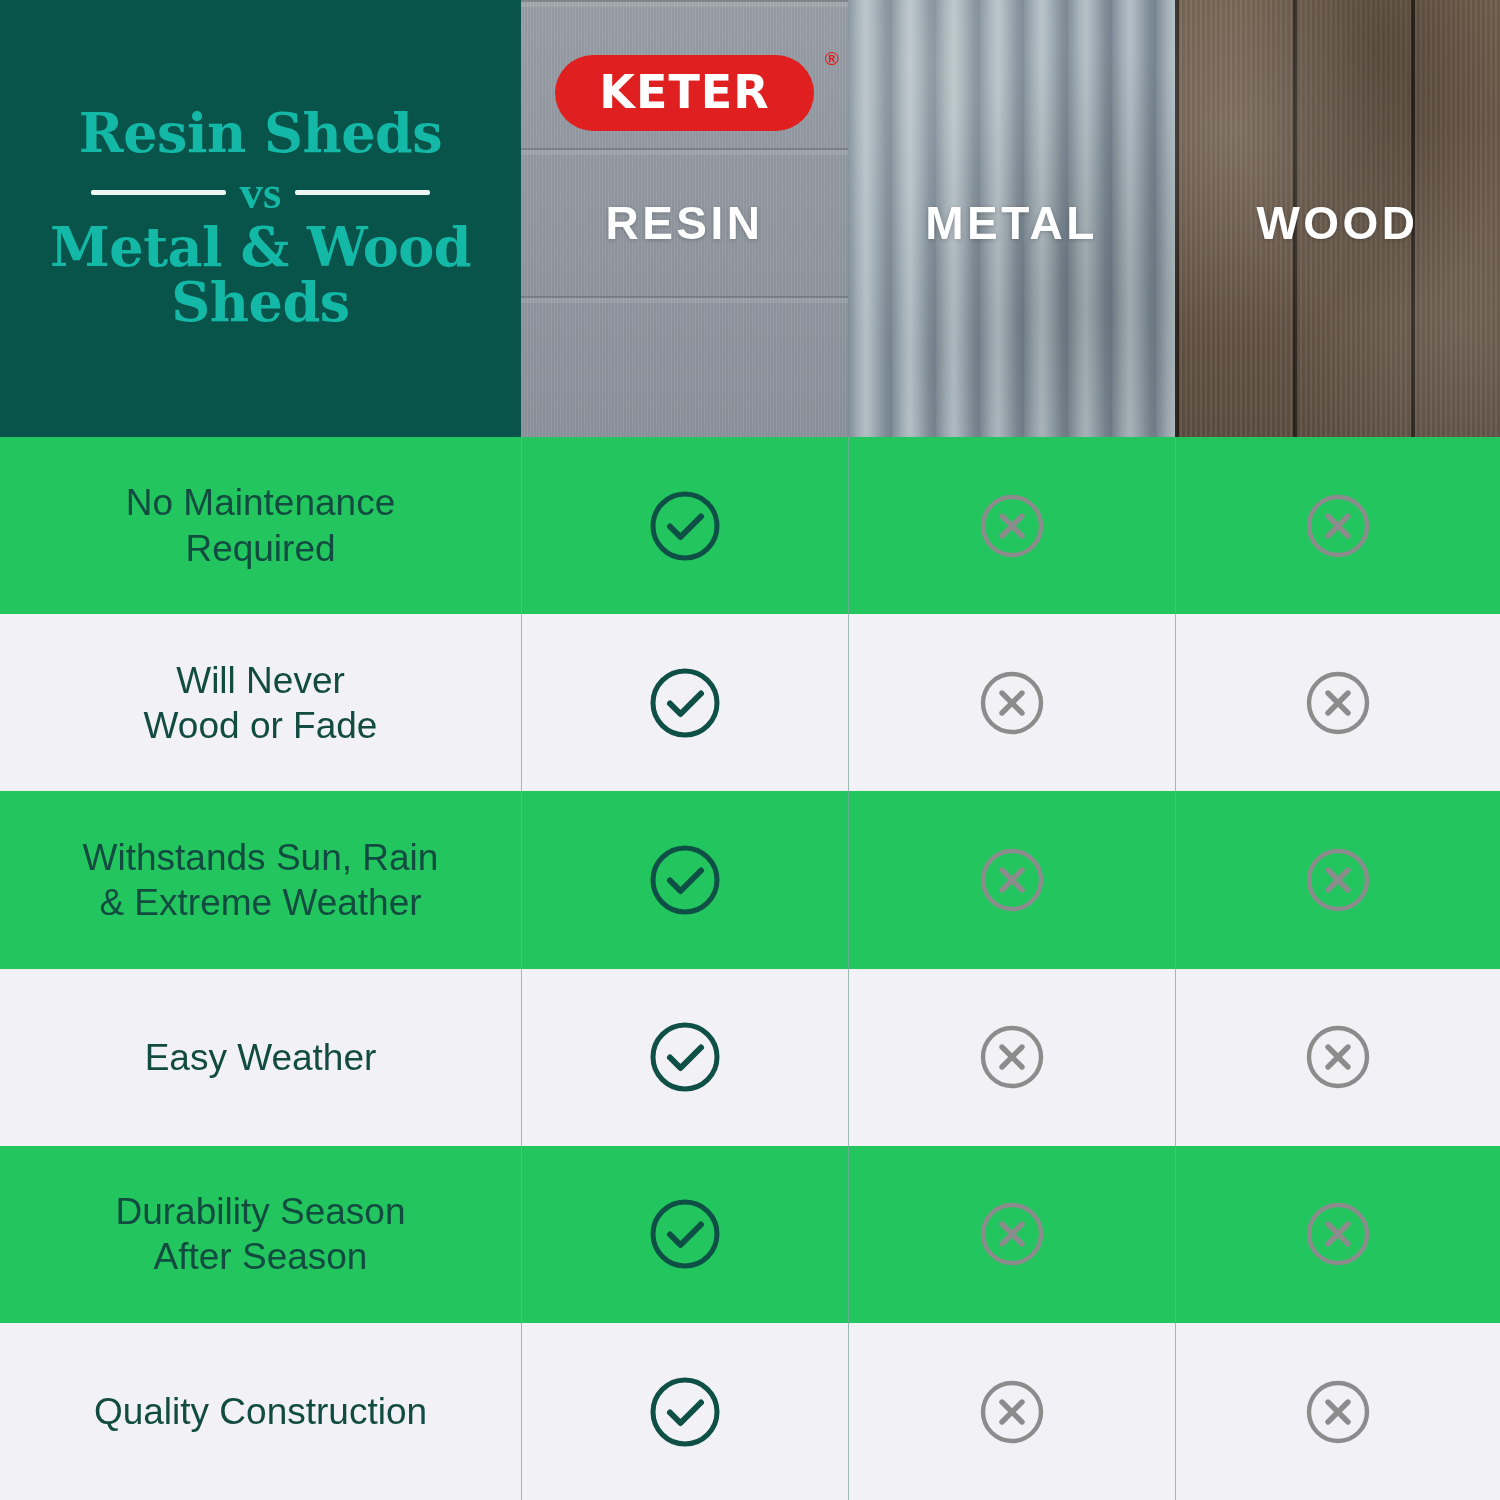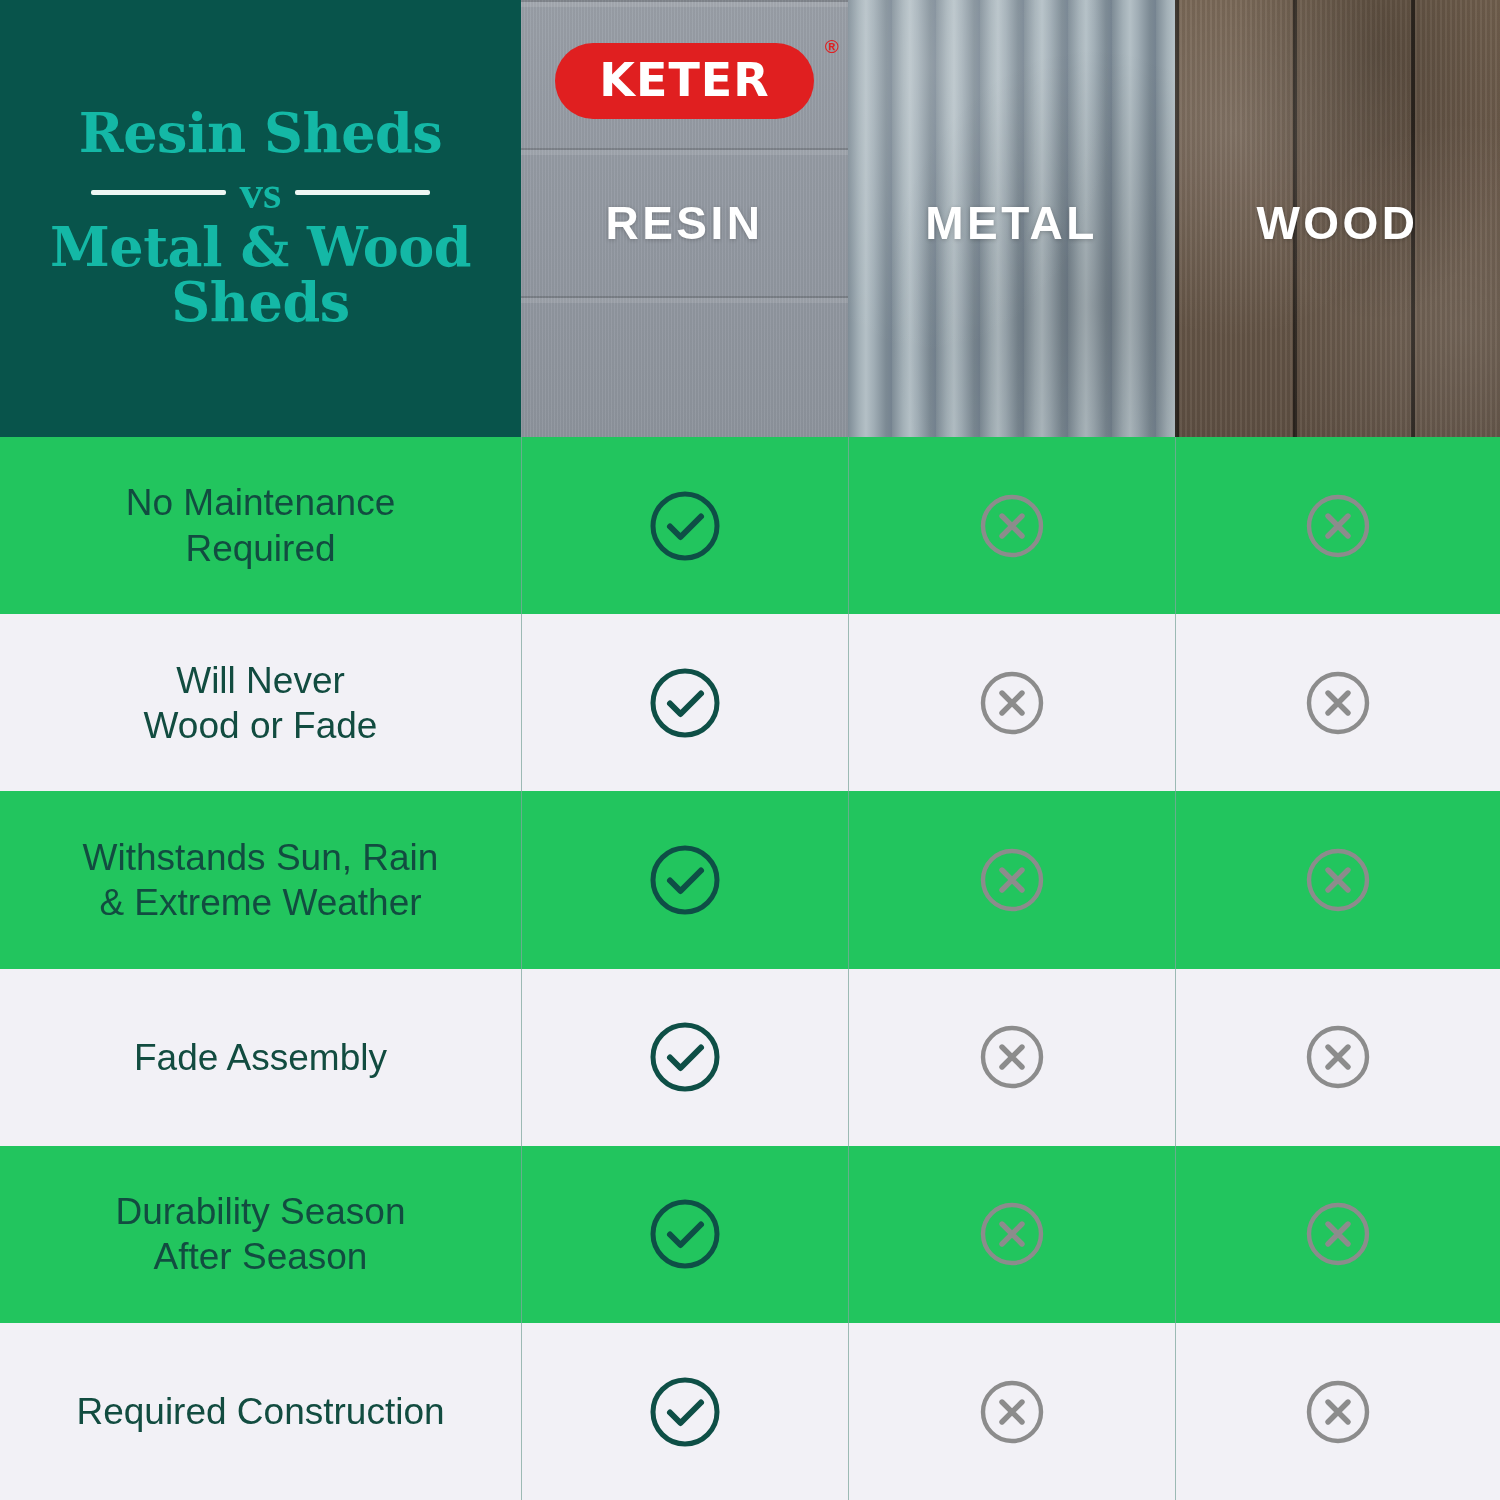--- a/index.html
+++ b/index.html
@@ -108,21 +108,21 @@
   .tex-wood::after{
     content:"";position:absolute;inset:0;
     background:
       radial-gradient(ellipse at 18% 30%, rgba(255,255,255,.13), transparent 48%),
       radial-gradient(ellipse at 62% 12%, rgba(0,0,0,.22), transparent 50%),
       radial-gradient(ellipse at 88% 75%, rgba(255,255,255,.09), transparent 45%);
   }
 
   
   .keter-wrap{
-    position:absolute;top:43px;left:0;right:0;
+    position:absolute;top:55px;left:0;right:0;
     display:flex;justify-content:center;z-index:6;
   }
   .keter-pill{
     position:relative;
     background:#E01F20;
     border-radius:999px;
     padding:14px 44px 16px 44px;
     line-height:1;
   }
   .keter-text{
@@ -263,21 +263,21 @@
           </svg>
         </span>
       </div><div class="icon-cell rowbg-a">
         <span>
           <svg class="ico" width="70" height="70" viewBox="0 0 70 70" aria-hidden="true">
             <circle cx="35" cy="35" r="29" fill="none" stroke="#8C8C8C" stroke-width="4.4"></circle>
             <path d="M25 25 L45 45 M45 25 L25 45" fill="none" stroke="#8C8C8C" stroke-width="5.4" stroke-linecap="round"></path>
           </svg>
         </span>
       </div><div class="label-cell rowbg-b">
-        <div><span>Fade Assembly</span></div>
+        <div><span>Easy Weather</span></div>
       </div><div class="icon-cell rowbg-b">
         <span>
           <svg class="ico" width="78" height="78" viewBox="0 0 78 78" aria-hidden="true">
             <circle cx="39" cy="39" r="32" fill="none" stroke="#0E4F46" stroke-width="5"></circle>
             <path d="M24 39.5 L34.5 50 L55 29.5" fill="none" stroke="#0E4F46" stroke-width="6" stroke-linecap="round" stroke-linejoin="round"></path>
           </svg>
         </span>
       </div><div class="icon-cell rowbg-b">
         <span>
           <svg class="ico" width="70" height="70" viewBox="0 0 70 70" aria-hidden="true">
@@ -309,21 +309,21 @@
           </svg>
         </span>
       </div><div class="icon-cell rowbg-a">
         <span>
           <svg class="ico" width="70" height="70" viewBox="0 0 70 70" aria-hidden="true">
             <circle cx="35" cy="35" r="29" fill="none" stroke="#8C8C8C" stroke-width="4.4"></circle>
             <path d="M25 25 L45 45 M45 25 L25 45" fill="none" stroke="#8C8C8C" stroke-width="5.4" stroke-linecap="round"></path>
           </svg>
         </span>
       </div><div class="label-cell rowbg-b">
-        <div><span>Required Construction</span></div>
+        <div><span>Quality Construction</span></div>
       </div><div class="icon-cell rowbg-b">
         <span>
           <svg class="ico" width="78" height="78" viewBox="0 0 78 78" aria-hidden="true">
             <circle cx="39" cy="39" r="32" fill="none" stroke="#0E4F46" stroke-width="5"></circle>
             <path d="M24 39.5 L34.5 50 L55 29.5" fill="none" stroke="#0E4F46" stroke-width="6" stroke-linecap="round" stroke-linejoin="round"></path>
           </svg>
         </span>
       </div><div class="icon-cell rowbg-b">
         <span>
           <svg class="ico" width="70" height="70" viewBox="0 0 70 70" aria-hidden="true">

